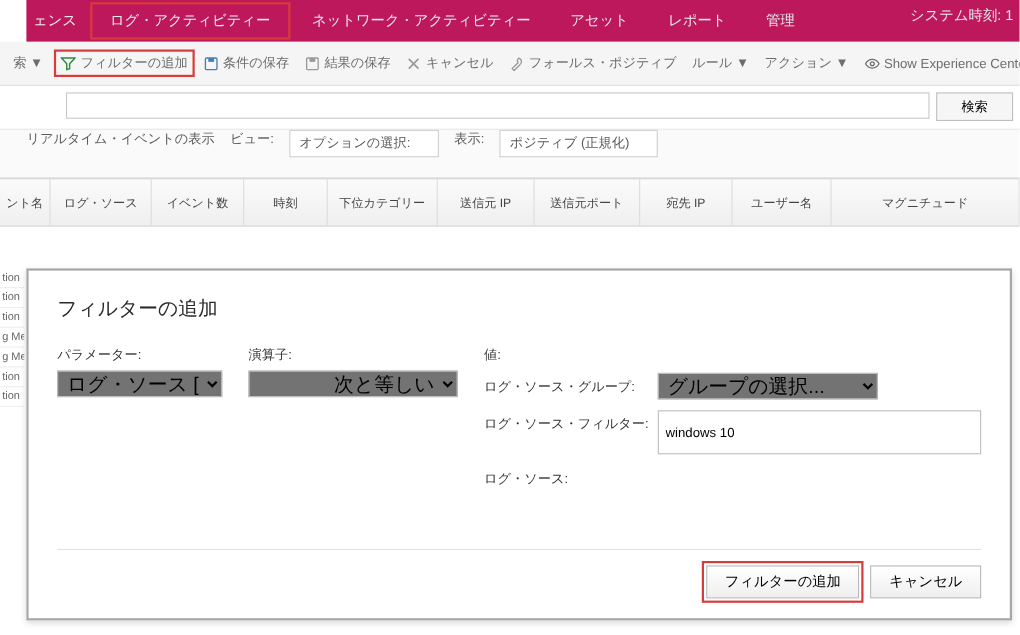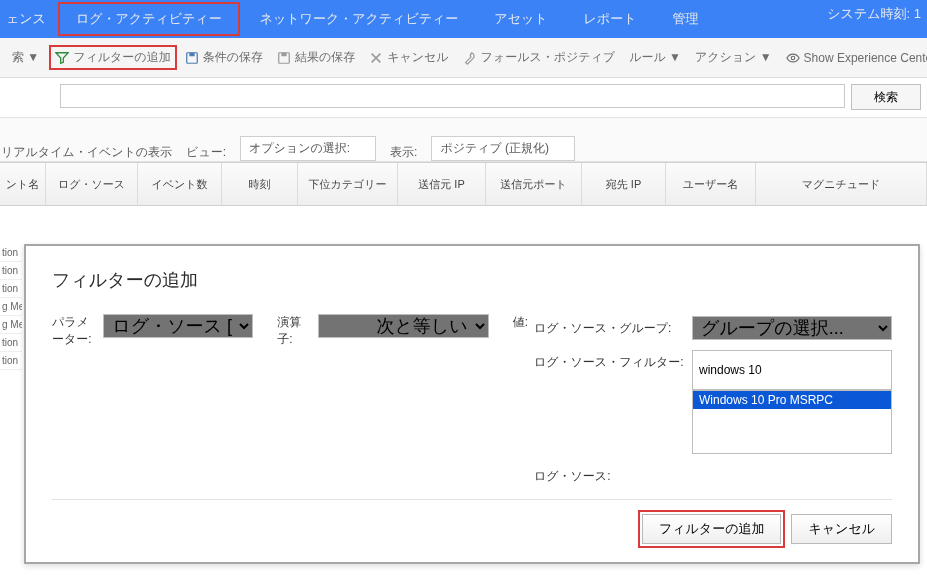--- a/index.html
+++ b/index.html
@@ -9,27 +9,28 @@
     color: #333;
     background: #fff;
     width: 927px;
     height: 577px;
     overflow: hidden;
     position: relative;
   }
 
   
   .topnav {
-    background: #3b82f6;
+    background: #be185d;
     color: #e6e9ee;
     height: 38px;
     display: flex;
     align-items: stretch;
     font-size: 13px;
     position: relative;
+    margin-left: 24px;
   }
   .topnav .nav-item {
     padding: 0 18px;
     display: flex;
     align-items: center;
     cursor: pointer;
     color: #e6e9ee;
   }
   .topnav .nav-item.first { padding-left: 6px; padding-right: 10px; }
   .topnav .nav-item.highlighted {
@@ -98,22 +99,22 @@
     cursor: pointer;
     font-size: 12px;
   }
 
   
   .viewrow {
     height: 44px;
     background: #fafafa;
     border-bottom: 1px solid #e3e3e3;
     display: flex;
-    align-items: flex-end;
-    padding: 0 1px;
+    align-items: flex-start;
+    padding: 0 24px;
     gap: 14px;
     color: #5a5a5a;
   }
   .viewrow .sel {
     display: inline-flex;
     align-items: center;
     gap: 6px;
     border: 1px solid #cfcfcf;
     background: #fff;
     padding: 3px 8px;
@@ -175,21 +176,21 @@
     font-size: 18px;
     font-weight: normal;
     color: #2a2a2a;
     margin-bottom: 22px;
   }
   .dialog .body {
     display: flex;
     gap: 24px;
     flex: 1;
   }
-  .dialog .group { display: flex; flex-direction: row; gap: 6px; }
+  .dialog .group { display: flex; flex-direction: column; gap: 6px; }
   .dialog .group label { font-size: 12px; color: #333; }
   .dialog select {
     height: 24px;
     border: 1px solid #bdbdbd;
     background: #737373;
     font-size: 18px;
     padding: 0 4px;
   }
   .dialog .group.param select { width: 150px; }
   .dialog .group.op select   { width: 190px; text-align: right; }
@@ -375,23 +376,20 @@
           <div class="vfield">
             <select>
               <option>グループの選択...</option>
             </select>
           </div>
         </div>
         <div class="val-row">
           <div class="vlabel">ログ・ソース・フィルター:</div>
           <div class="vfield">
             <input type="text" value="windows 10" style="">
-            <div class="listbox">
-              <div class="opt sel">Windows 10 Pro MSRPC</div>
-            </div>
           </div>
         </div>
         <div class="val-row">
           <div class="vlabel">ログ・ソース:</div>
           <div class="vfield"></div>
         </div>
       </div>
     </div>
   </div>
 

